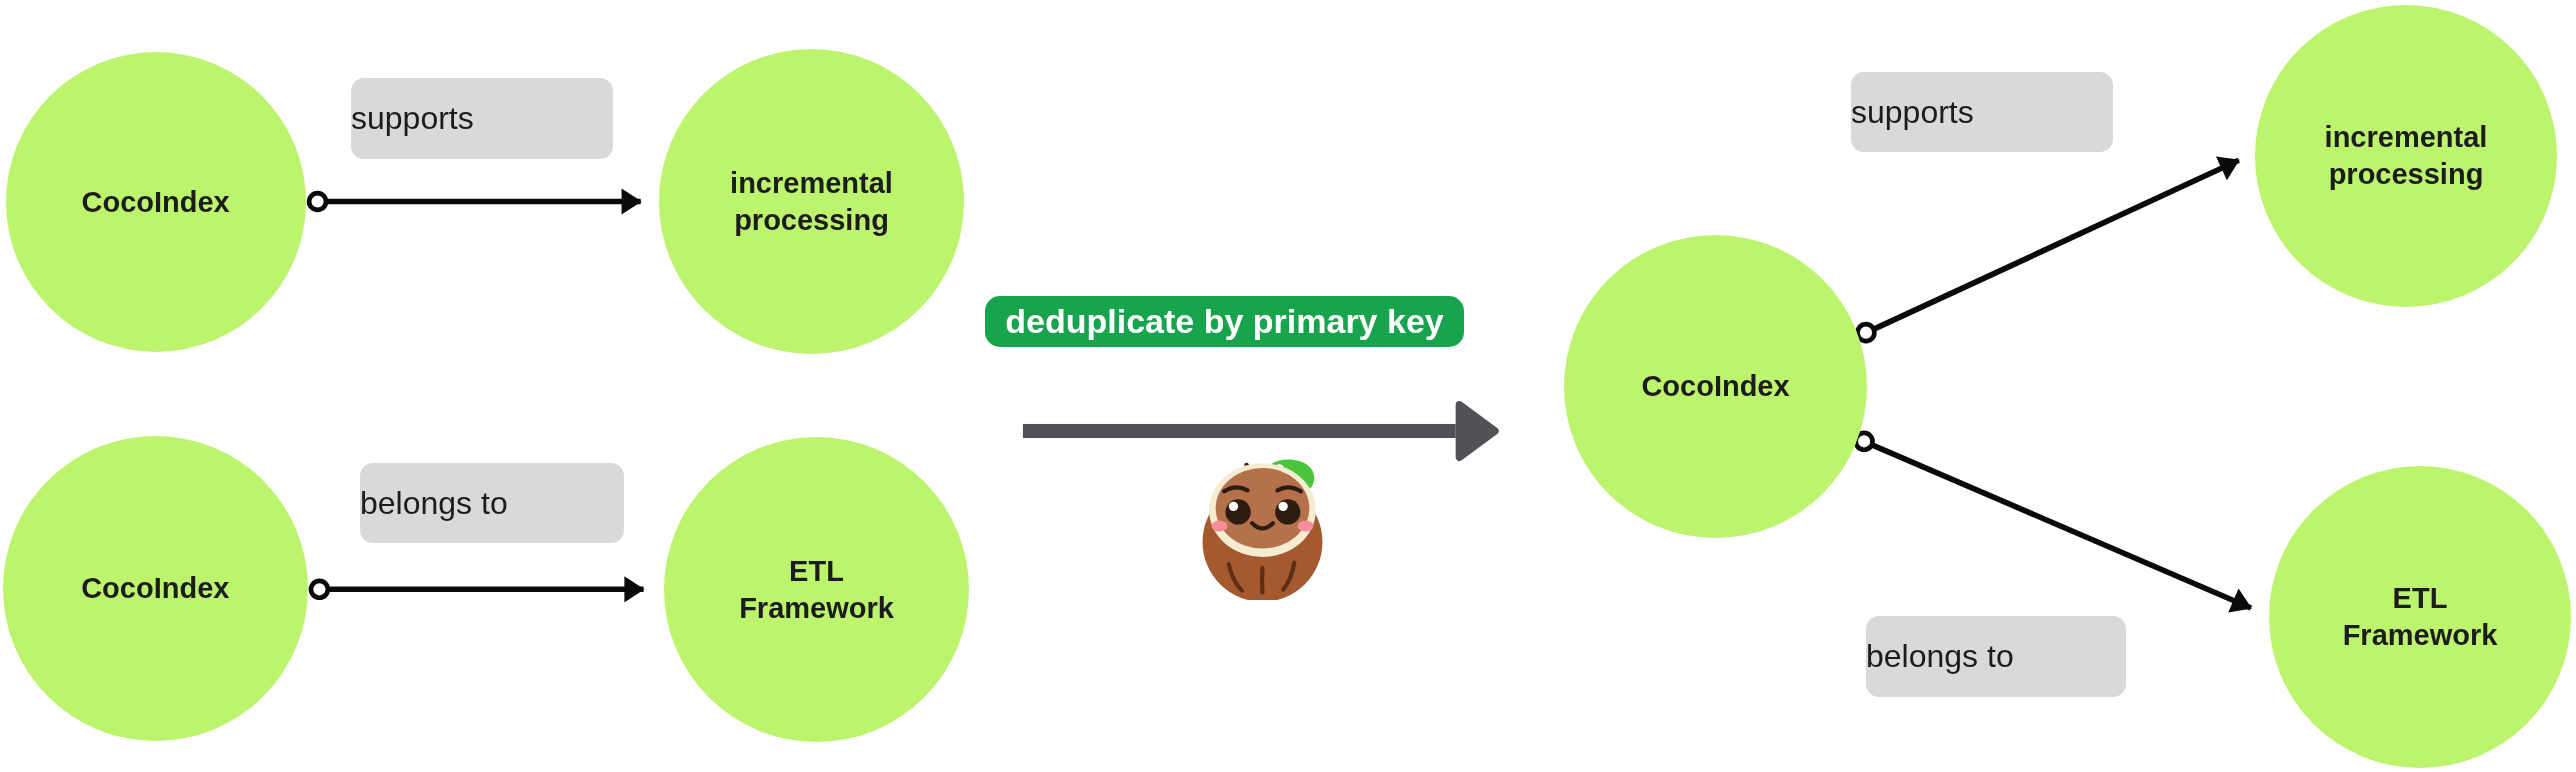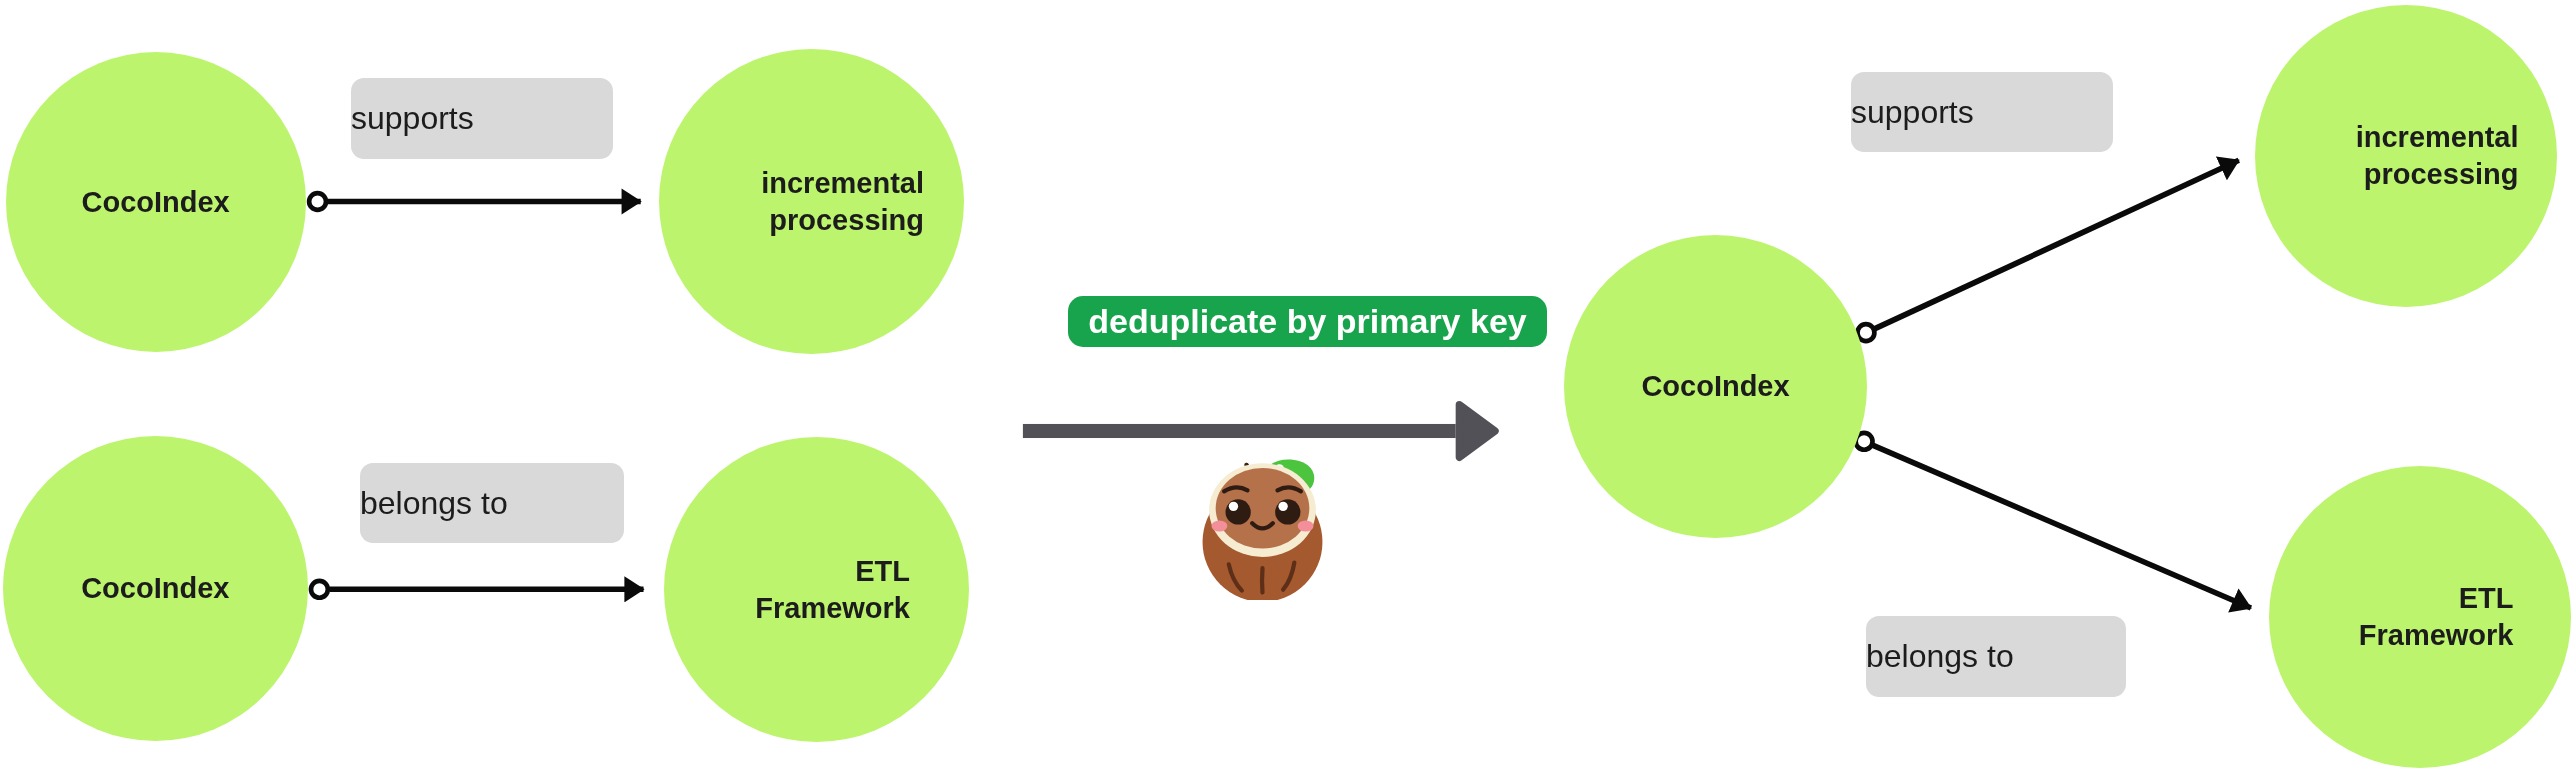--- a/index.html
+++ b/index.html
@@ -43,21 +43,21 @@
     stroke-width: 8;
     stroke-linejoin: round;
   }
   .node {
     position: absolute;
     border-radius: 50%;
     background: var(--node-fill, #bdf46e);
     display: flex;
     align-items: center;
     justify-content: center;
-    text-align: right;
+    text-align: center;
     color: var(--text-dark, #1c1c1c);
     font-weight: 700;
     font-size: 29px;
     line-height: 1.27;
   }
   .node .node-label {
     display: block;
   }
   .edge-label {
     position: absolute;
@@ -65,21 +65,21 @@
     border-radius: 13px;
     display: flex;
     align-items: center;
     justify-content: flex-start;
     color: var(--text-dark, #1c1c1c);
     font-size: 32px;
     font-weight: 400;
   }
   .transform-badge {
     position: absolute;
-    left: 1068px; top: 296px;
+    left: 985px; top: 296px;
     width: 479px; height: 51px;
     background: var(--transform-badge-bg, #18a44c);
     border-radius: 15px;
     display: flex;
     align-items: center;
     justify-content: center;
     color: var(--transform-badge-text, #ffffff);
     font-size: 34px;
     font-weight: 700;
   }

